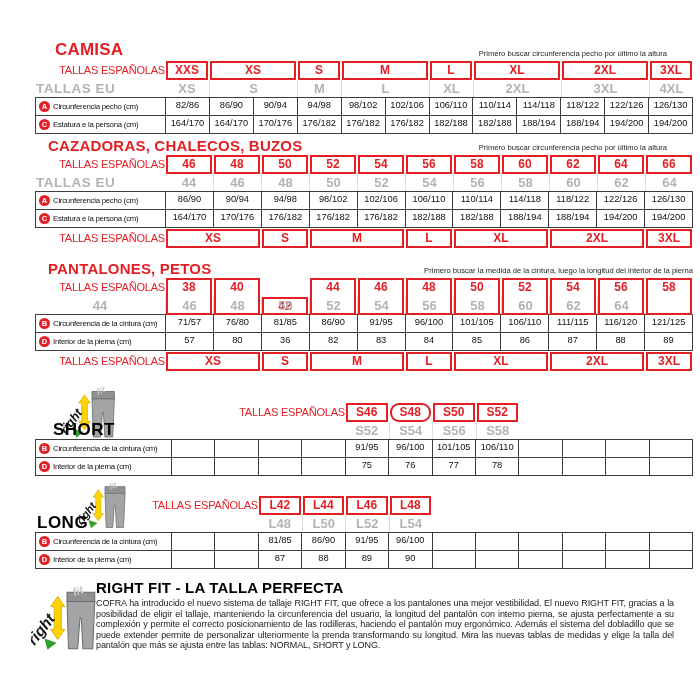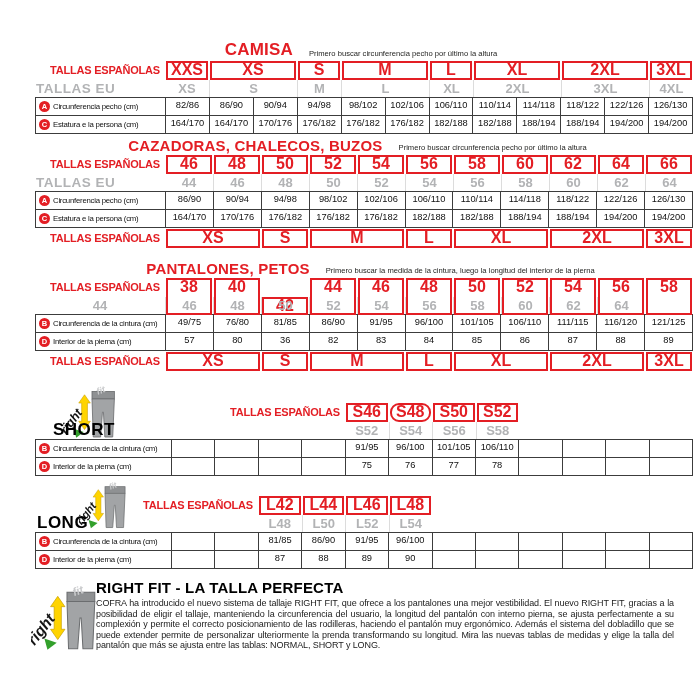--- a/index.html
+++ b/index.html
@@ -1,34 +1,34 @@
 <!DOCTYPE html>
 <html style="--red: #e31e24; --gray: #b2b3b5;"><head>
 <meta charset="utf-8">
 <style>
   html,body{margin:0;padding:0;background:#fff;}
   body{width:700px;height:700px;font-family:"Liberation Sans","DejaVu Sans",sans-serif;-webkit-font-smoothing:antialiased;}
   .page{position:relative;width:700px;height:700px;background:#fff;overflow:hidden;}
   .sec{position:absolute;left:35px;width:658px;}
-  .sec-head{display:flex;justify-content:center;align-items:flex-end;gap:16px;}
+  .sec-head{display:flex;justify-content:space-between;align-items:flex-end;gap:16px;}
   .sec-title{color:var(--red);font-weight:bold;letter-spacing:.2px;}
   .t-big{font-size:17px;padding-left:20px;}
   .t-med{font-size:15px;padding-left:13px;}
   .sec-note{font-size:7.6px;color:#1d1d1b;margin-bottom:2px;}
   .note-indent{margin-right:26px;}
 
   
   .grow{display:grid;}
   .g12{grid-template-columns:130px repeat(12,1fr);}
   .g11{grid-template-columns:130px repeat(11,1fr);}
   .g12o{grid-template-columns:136px repeat(12,1fr);}
 
   .es-row{height:19px;}
-  .es-row .cell-es{border:2px solid var(--red);margin:0 1px;color:var(--red);font-weight:bold;font-size:16px;line-height:14px;text-align:center;}
-  .lab-es{color:var(--red);font-weight:bold;font-size:11px;line-height:18px;text-align:right;padding-right:5px;white-space:nowrap;letter-spacing:-.2px;}
+  .es-row .cell-es{border:2px solid var(--red);margin:0 1px;color:var(--red);font-weight:bold;font-size:12px;line-height:14px;text-align:center;}
+  .lab-es{color:var(--red);font-weight:normal;font-size:11px;line-height:18px;text-align:right;white-space:nowrap;letter-spacing:-.2px;}
   .eu-row,.eu-row-off{height:17px;}
   .cell-eu{color:var(--gray);font-weight:bold;font-size:13px;line-height:17px;text-align:center;border-left:1px solid #dcdcdc;}
   .cell-eu.first{border-left:none;}
   .lab-eu{color:var(--gray);font-weight:bold;font-size:13.5px;line-height:17px;padding-left:1px;letter-spacing:.5px;white-space:nowrap;}
 
   .mrow{height:17px;border-left:1px solid #3c3c3c;border-top:1px solid #3c3c3c;}
   .mrow.mlast{border-bottom:1px solid #3c3c3c;}
   .mrow .cell-v{border-right:1px solid #3c3c3c;font-size:9.3px;line-height:15px;text-align:center;color:#101010;}
   .cell-lab{border-right:1px solid #3c3c3c;display:flex;align-items:center;gap:3px;padding-left:3px;overflow:hidden;white-space:nowrap;}
   .lab-text{font-size:7.8px;letter-spacing:-.25px;color:#101010;}
@@ -230,21 +230,21 @@
           <div class="cell-eu" style="grid-column: span 1;">58</div>
           <div class="cell-eu" style="grid-column: span 1;">60</div>
           <div class="cell-eu" style="grid-column: span 1;">62</div>
           <div class="cell-eu" style="grid-column: span 1;">64</div>
         </div>
         <div class="grow g11 mrow">
           <div class="cell-lab">
             <div class="badge">B</div>
             <div class="lab-text">Circunferencia de la cintura (cm)</div>
           </div>
-          <div class="cell-v">49/75</div>
+          <div class="cell-v">71/57</div>
           <div class="cell-v">76/80</div>
           <div class="cell-v">81/85</div>
           <div class="cell-v">86/90</div>
           <div class="cell-v">91/95</div>
           <div class="cell-v">96/100</div>
           <div class="cell-v">101/105</div>
           <div class="cell-v">106/110</div>
           <div class="cell-v">111/115</div>
           <div class="cell-v">116/120</div>
           <div class="cell-v">121/125</div>

